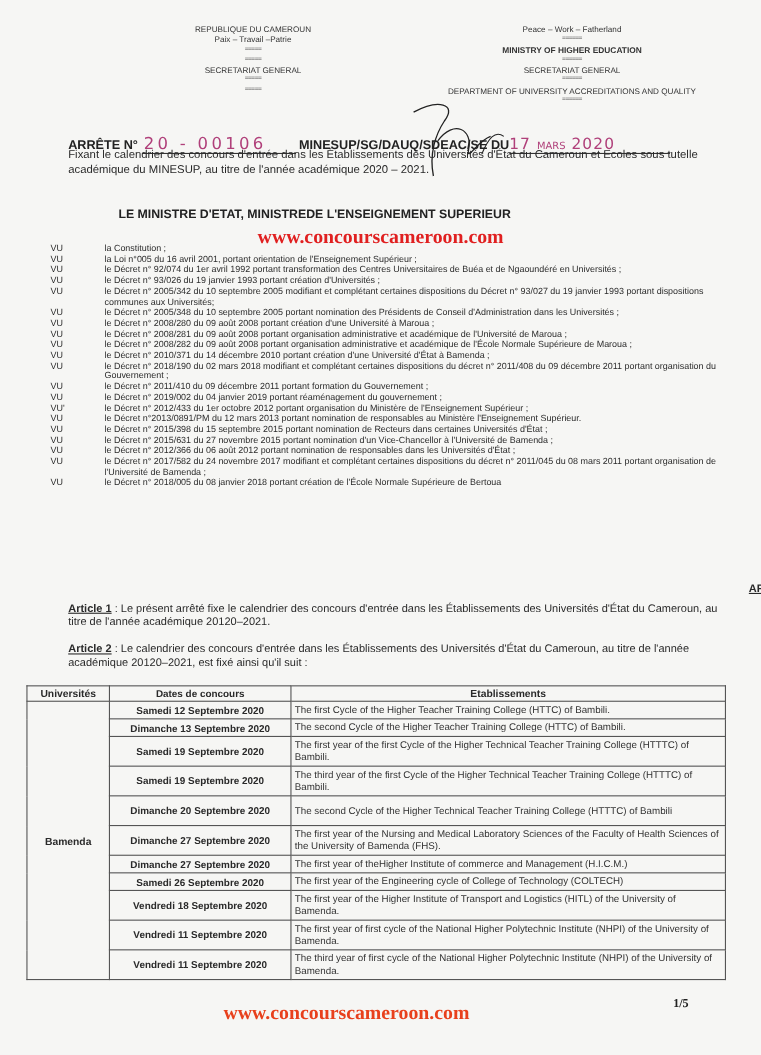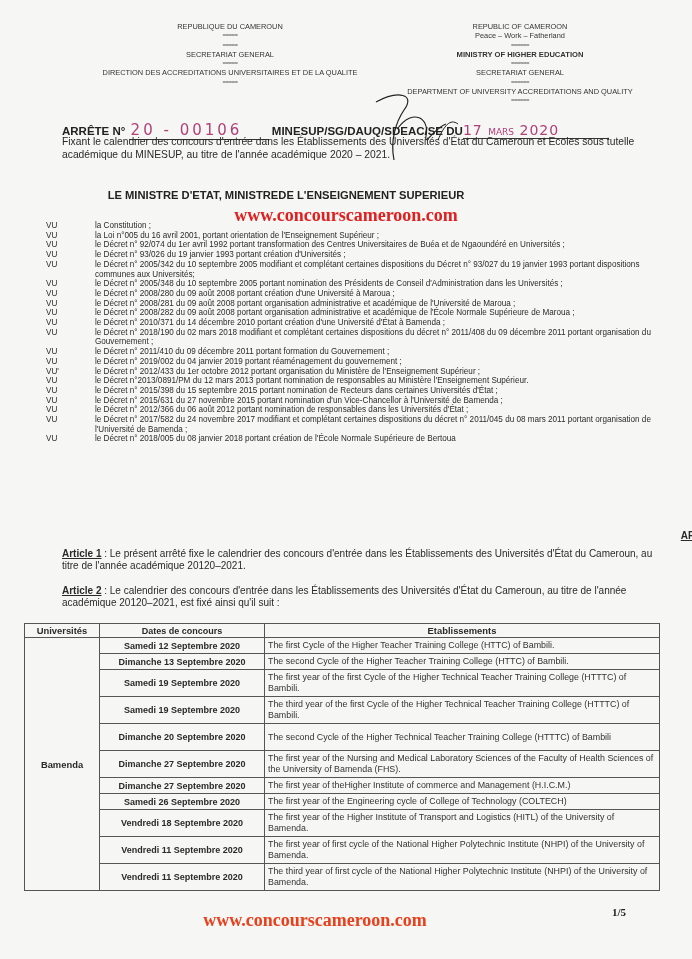--- a/index.html
+++ b/index.html
@@ -43,30 +43,29 @@
   #cal .e { line-height:11px; color:#333; }
   #cal tr.r1 td { height:15px; }
   #cal tr.r2 td { height:26px; }
   #signature { position:absolute; left:368px; top:88px; width:130px; height:80px; }
 </style>
 </head>
 <body>
 
 <div class="hdr" id="hdr-left">
   <div>REPUBLIQUE DU CAMEROUN</div>
+  <div>Paix – Travail –Patrie</div>
   <div class="sep">=====</div>
   <div class="sep">=====</div>
   <div>SECRETARIAT GENERAL</div>
   <div class="sep">=====</div>
-  <div>DIRECTION DES ACCREDITATIONS UNIVERSITAIRES ET DE LA QUALITE</div>
   <div class="sep">=====</div>
 </div>
 
 <div class="hdr" id="hdr-right">
-  <div>REPUBLIC OF CAMEROON</div>
   <div>Peace – Work – Fatherland</div>
   <div class="sep">======</div>
   <div class="b">MINISTRY OF HIGHER EDUCATION</div>
   <div class="sep">======</div>
   <div>SECRETARIAT GENERAL</div>
   <div class="sep">======</div>
   <div>DEPARTMENT OF UNIVERSITY ACCREDITATIONS AND QUALITY</div>
   <div class="sep">======</div>
 </div>
 

